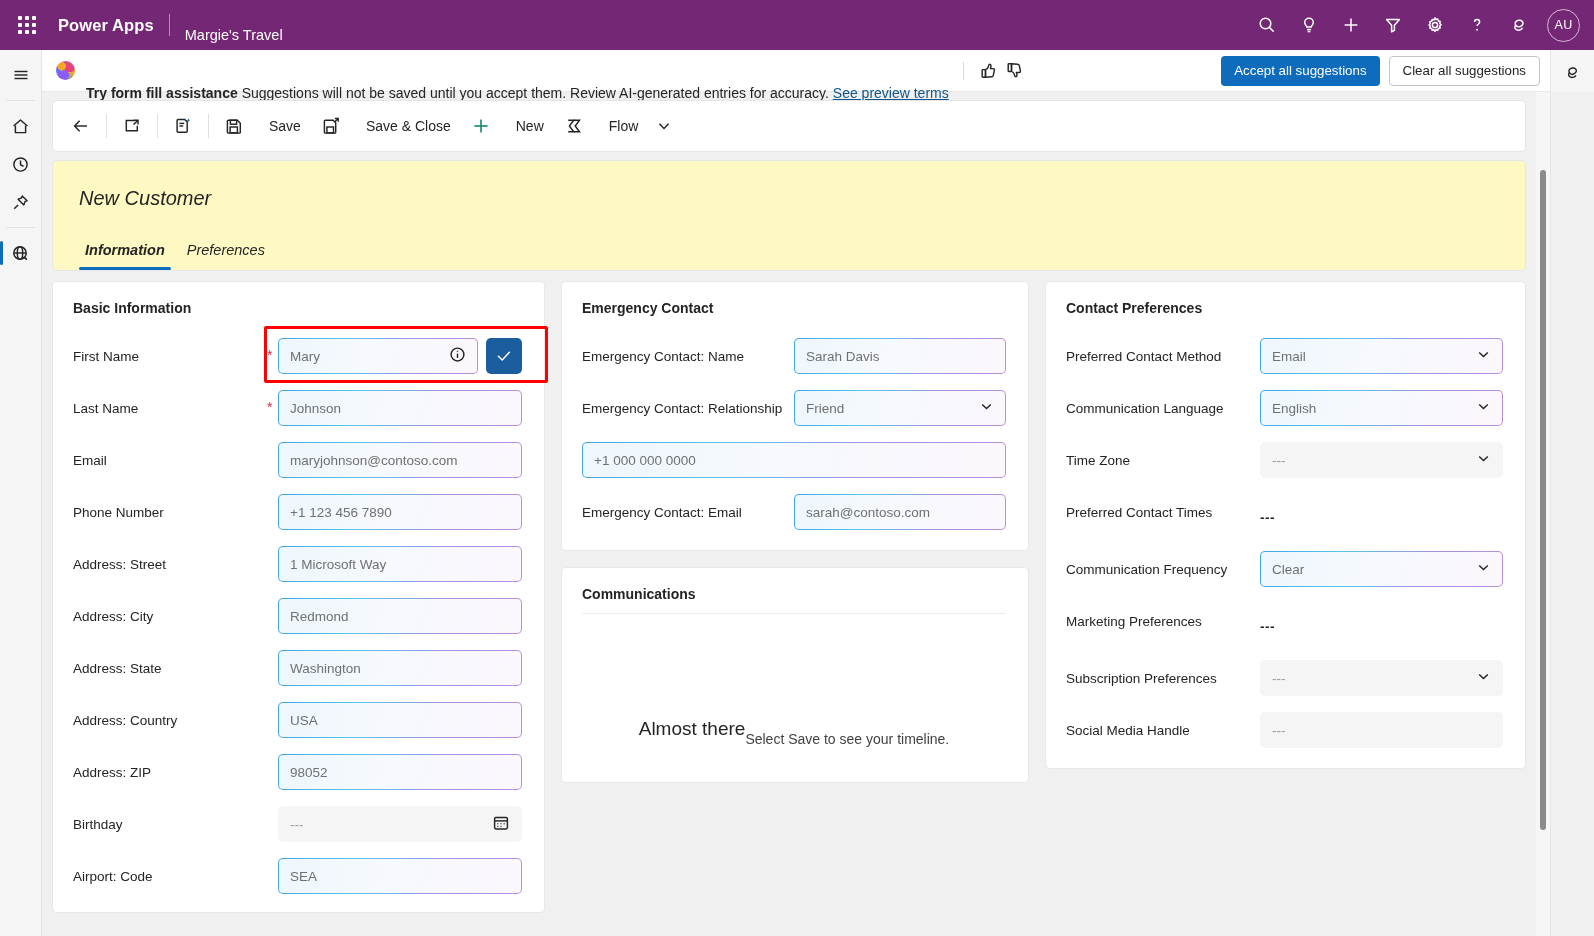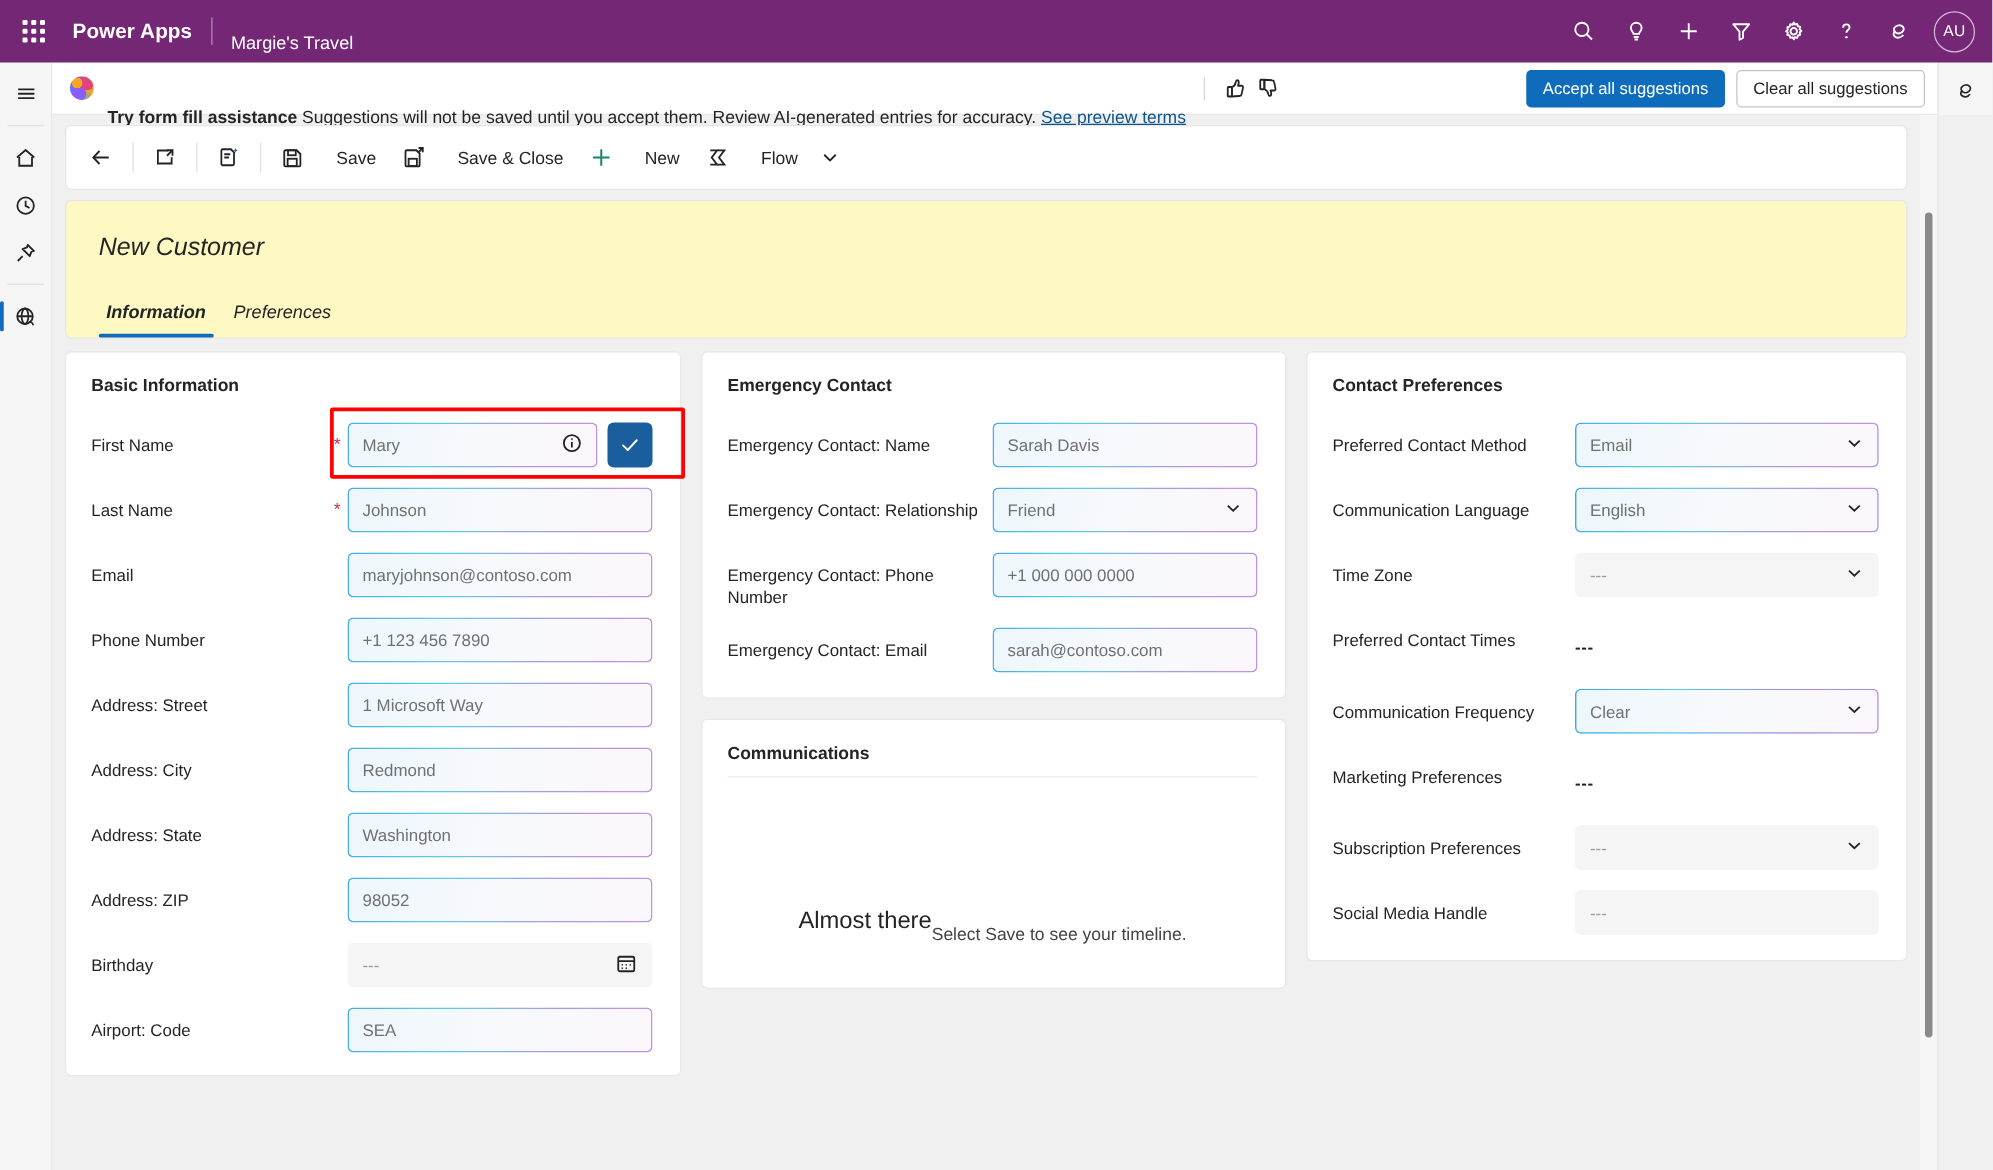--- a/index.html
+++ b/index.html
@@ -534,20 +534,29 @@
               <div class="field">
                 <div class="field-label lab-w1">Address: State</div>
                 <div class="req-star"></div>
                 <div class="ctl">
                   <div class="inp">
                     <span class="val">Washington</span>
                   </div>
                 </div>
               </div>
 
+              <div class="field">
+                <div class="field-label lab-w1">Address: Country</div>
+                <div class="req-star"></div>
+                <div class="ctl">
+                  <div class="inp">
+                    <span class="val">USA</span>
+                  </div>
+                </div>
+              </div>
 
               <div class="field">
                 <div class="field-label lab-w1">Address: ZIP</div>
                 <div class="req-star"></div>
                 <div class="ctl">
                   <div class="inp">
                     <span class="val">98052</span>
                   </div>
                 </div>
               </div>
@@ -607,21 +616,20 @@
                     <span class="chev">
                       <svg width="15" height="15" viewBox="0 0 15 15">
                           <polyline points="3.2,5.5 7.5,9.6 11.8,5.5" class="g" stroke="#424242" stroke-width="1.25"></polyline>
                         </svg>
                     </span>
                   </div>
                 </div>
               </div>
 
               <div class="field">
-                <div class="field-label lab-w2">Emergency Contact: Phone Number</div>
                 <div class="ctl">
                   <div class="inp">
                     <span class="val">+1 000 000 0000</span>
                   </div>
                 </div>
               </div>
 
               <div class="field" style="margin-bottom:6px;">
                 <div class="field-label lab-w2">Emergency Contact: Email</div>
                 <div class="ctl">

